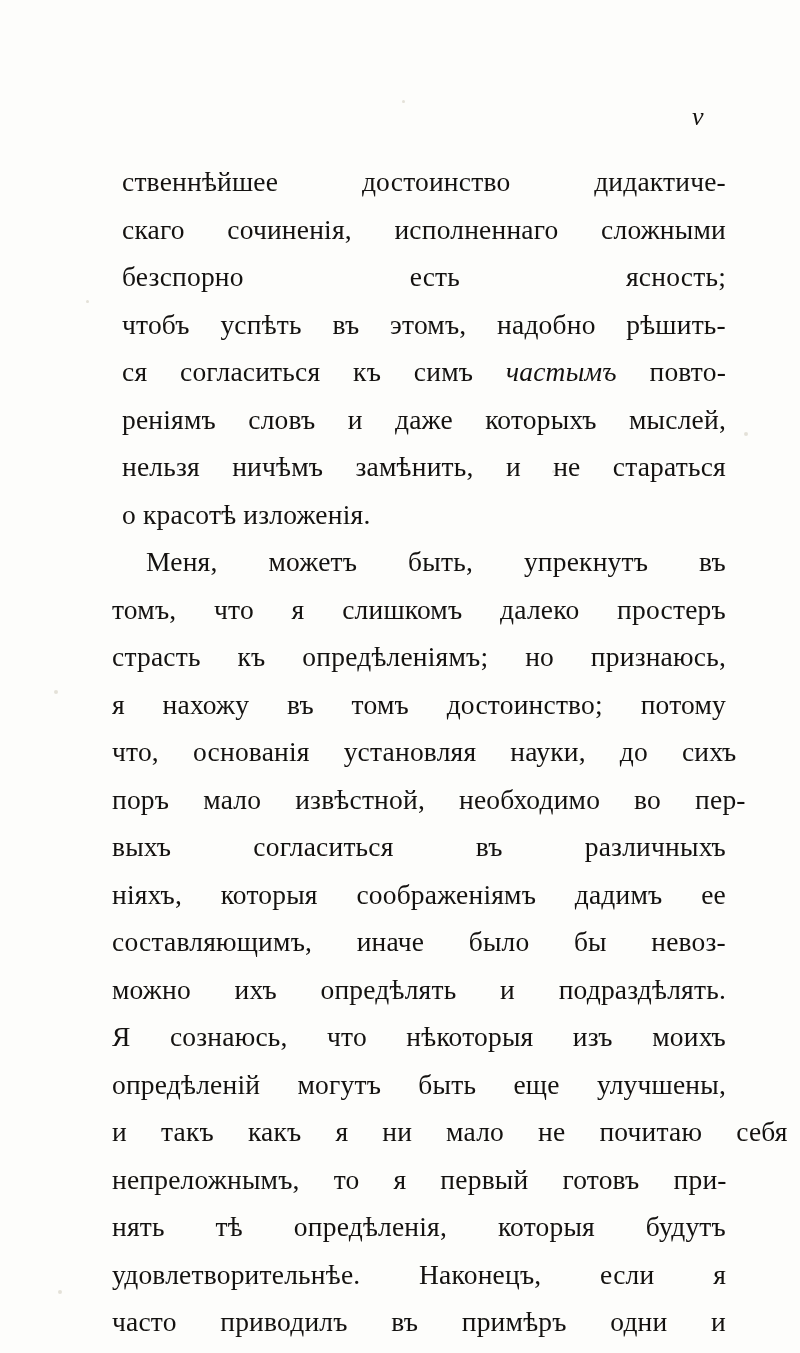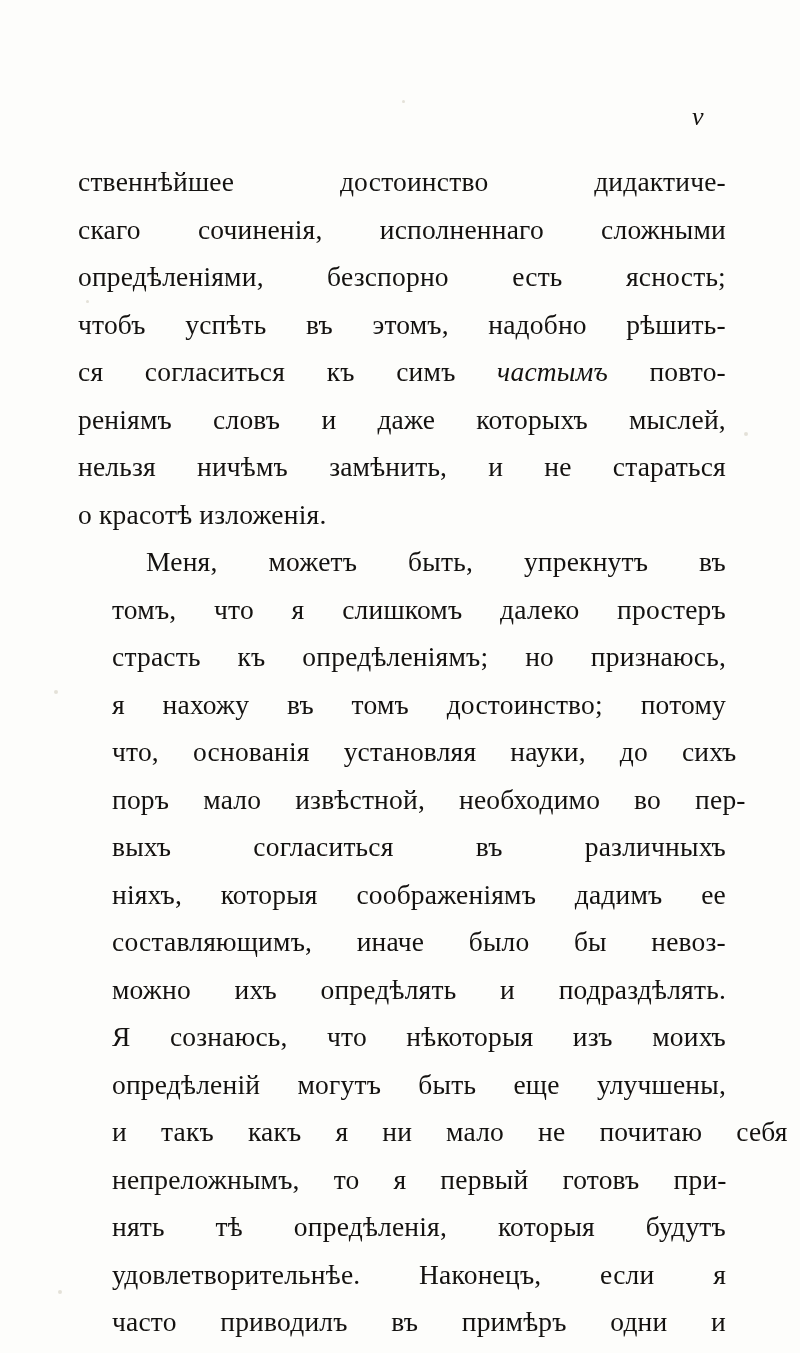--- a/index.html
+++ b/index.html
@@ -48,20 +48,21 @@
     font-family: "Liberation Serif", serif;
     font-size: 27.5px;
     line-height: 47.5px;
     color: #141210;
     text-align: justify;
     text-justify: inter-word;
     letter-spacing: .2px;
   }
   .para.first-line-flush {
     text-indent: 0;
+    margin-left: 44px;
   }
   .para.indented {
     text-indent: 34px;
   }
   .para + .para {
     margin-top: 0;
   }
   .ital {
     font-style: italic;
   }
@@ -100,21 +101,20 @@
           <span>достоинство</span>
           <span>дидактиче-</span>
         </span>
         <span class="line justify">
           <span>скаго</span>
           <span>сочиненія,</span>
           <span>исполненнаго</span>
           <span>сложными</span>
         </span>
         <span class="line justify">
-          <span>опредѣленіями,</span>
           <span>безспорно</span>
           <span>есть</span>
           <span>ясность;</span>
         </span>
         <span class="line justify">
           <span>чтобъ</span>
           <span>успѣть</span>
           <span>въ</span>
           <span>этомъ,</span>
           <span>надобно</span>

